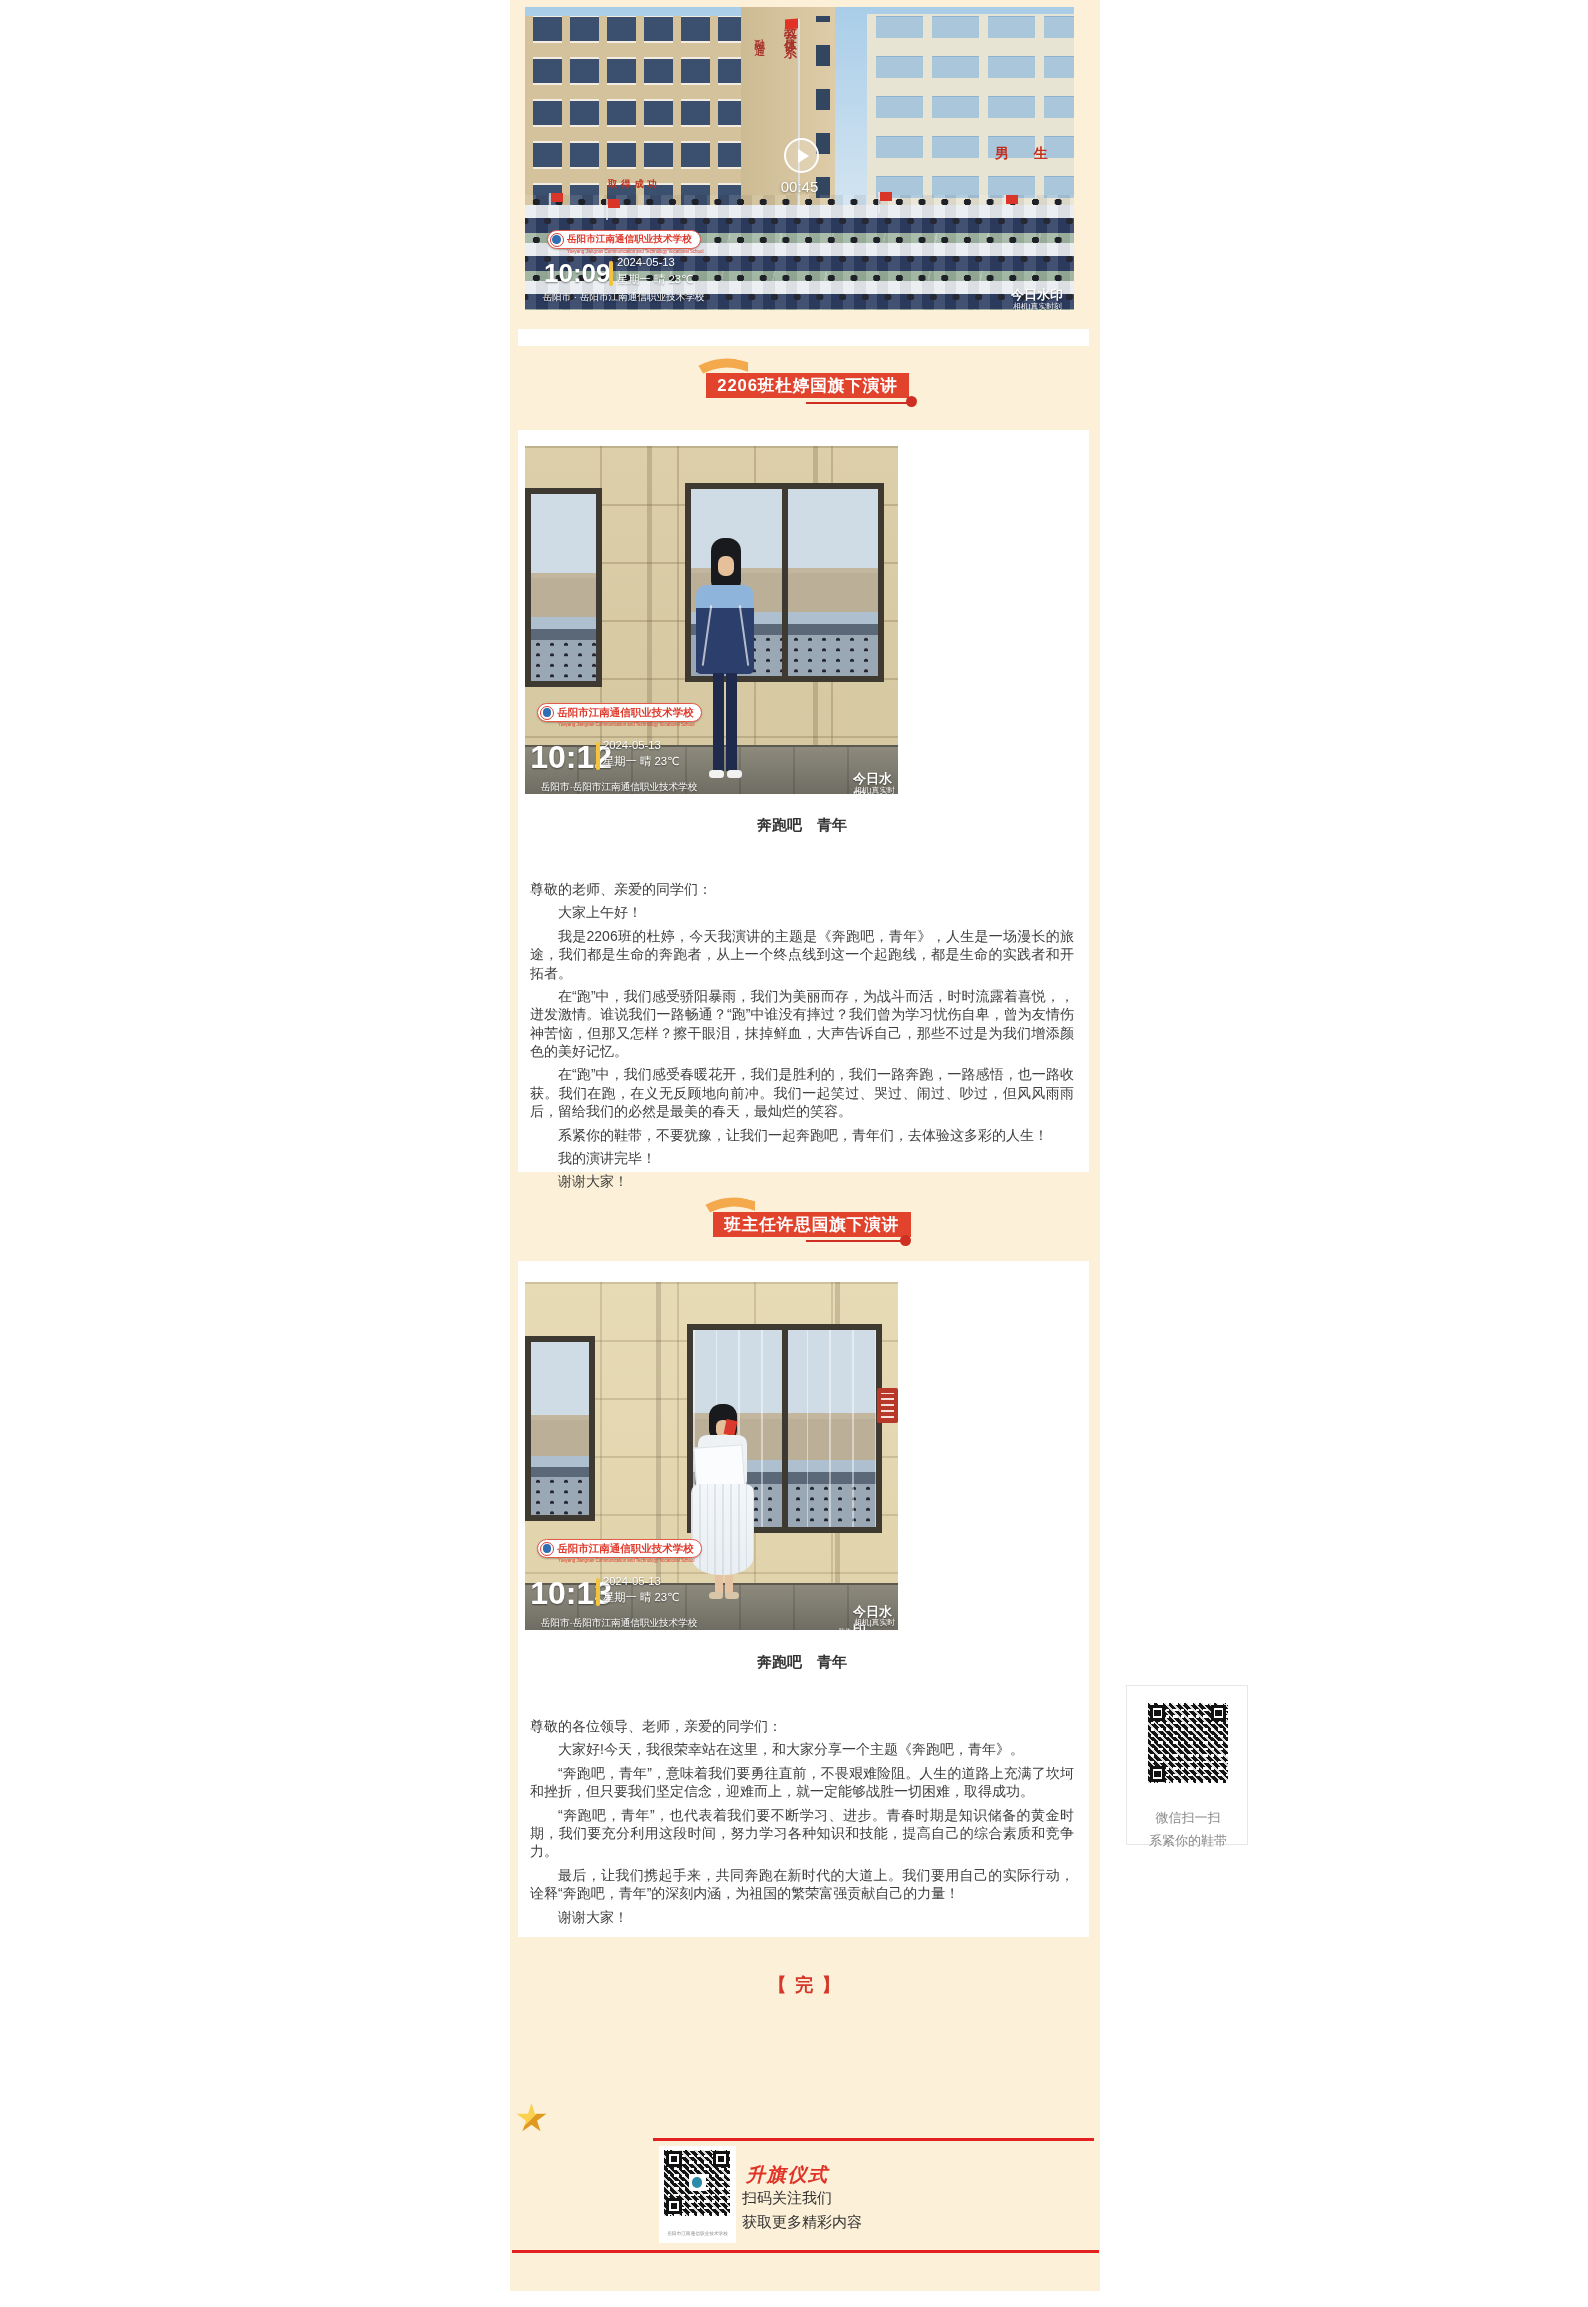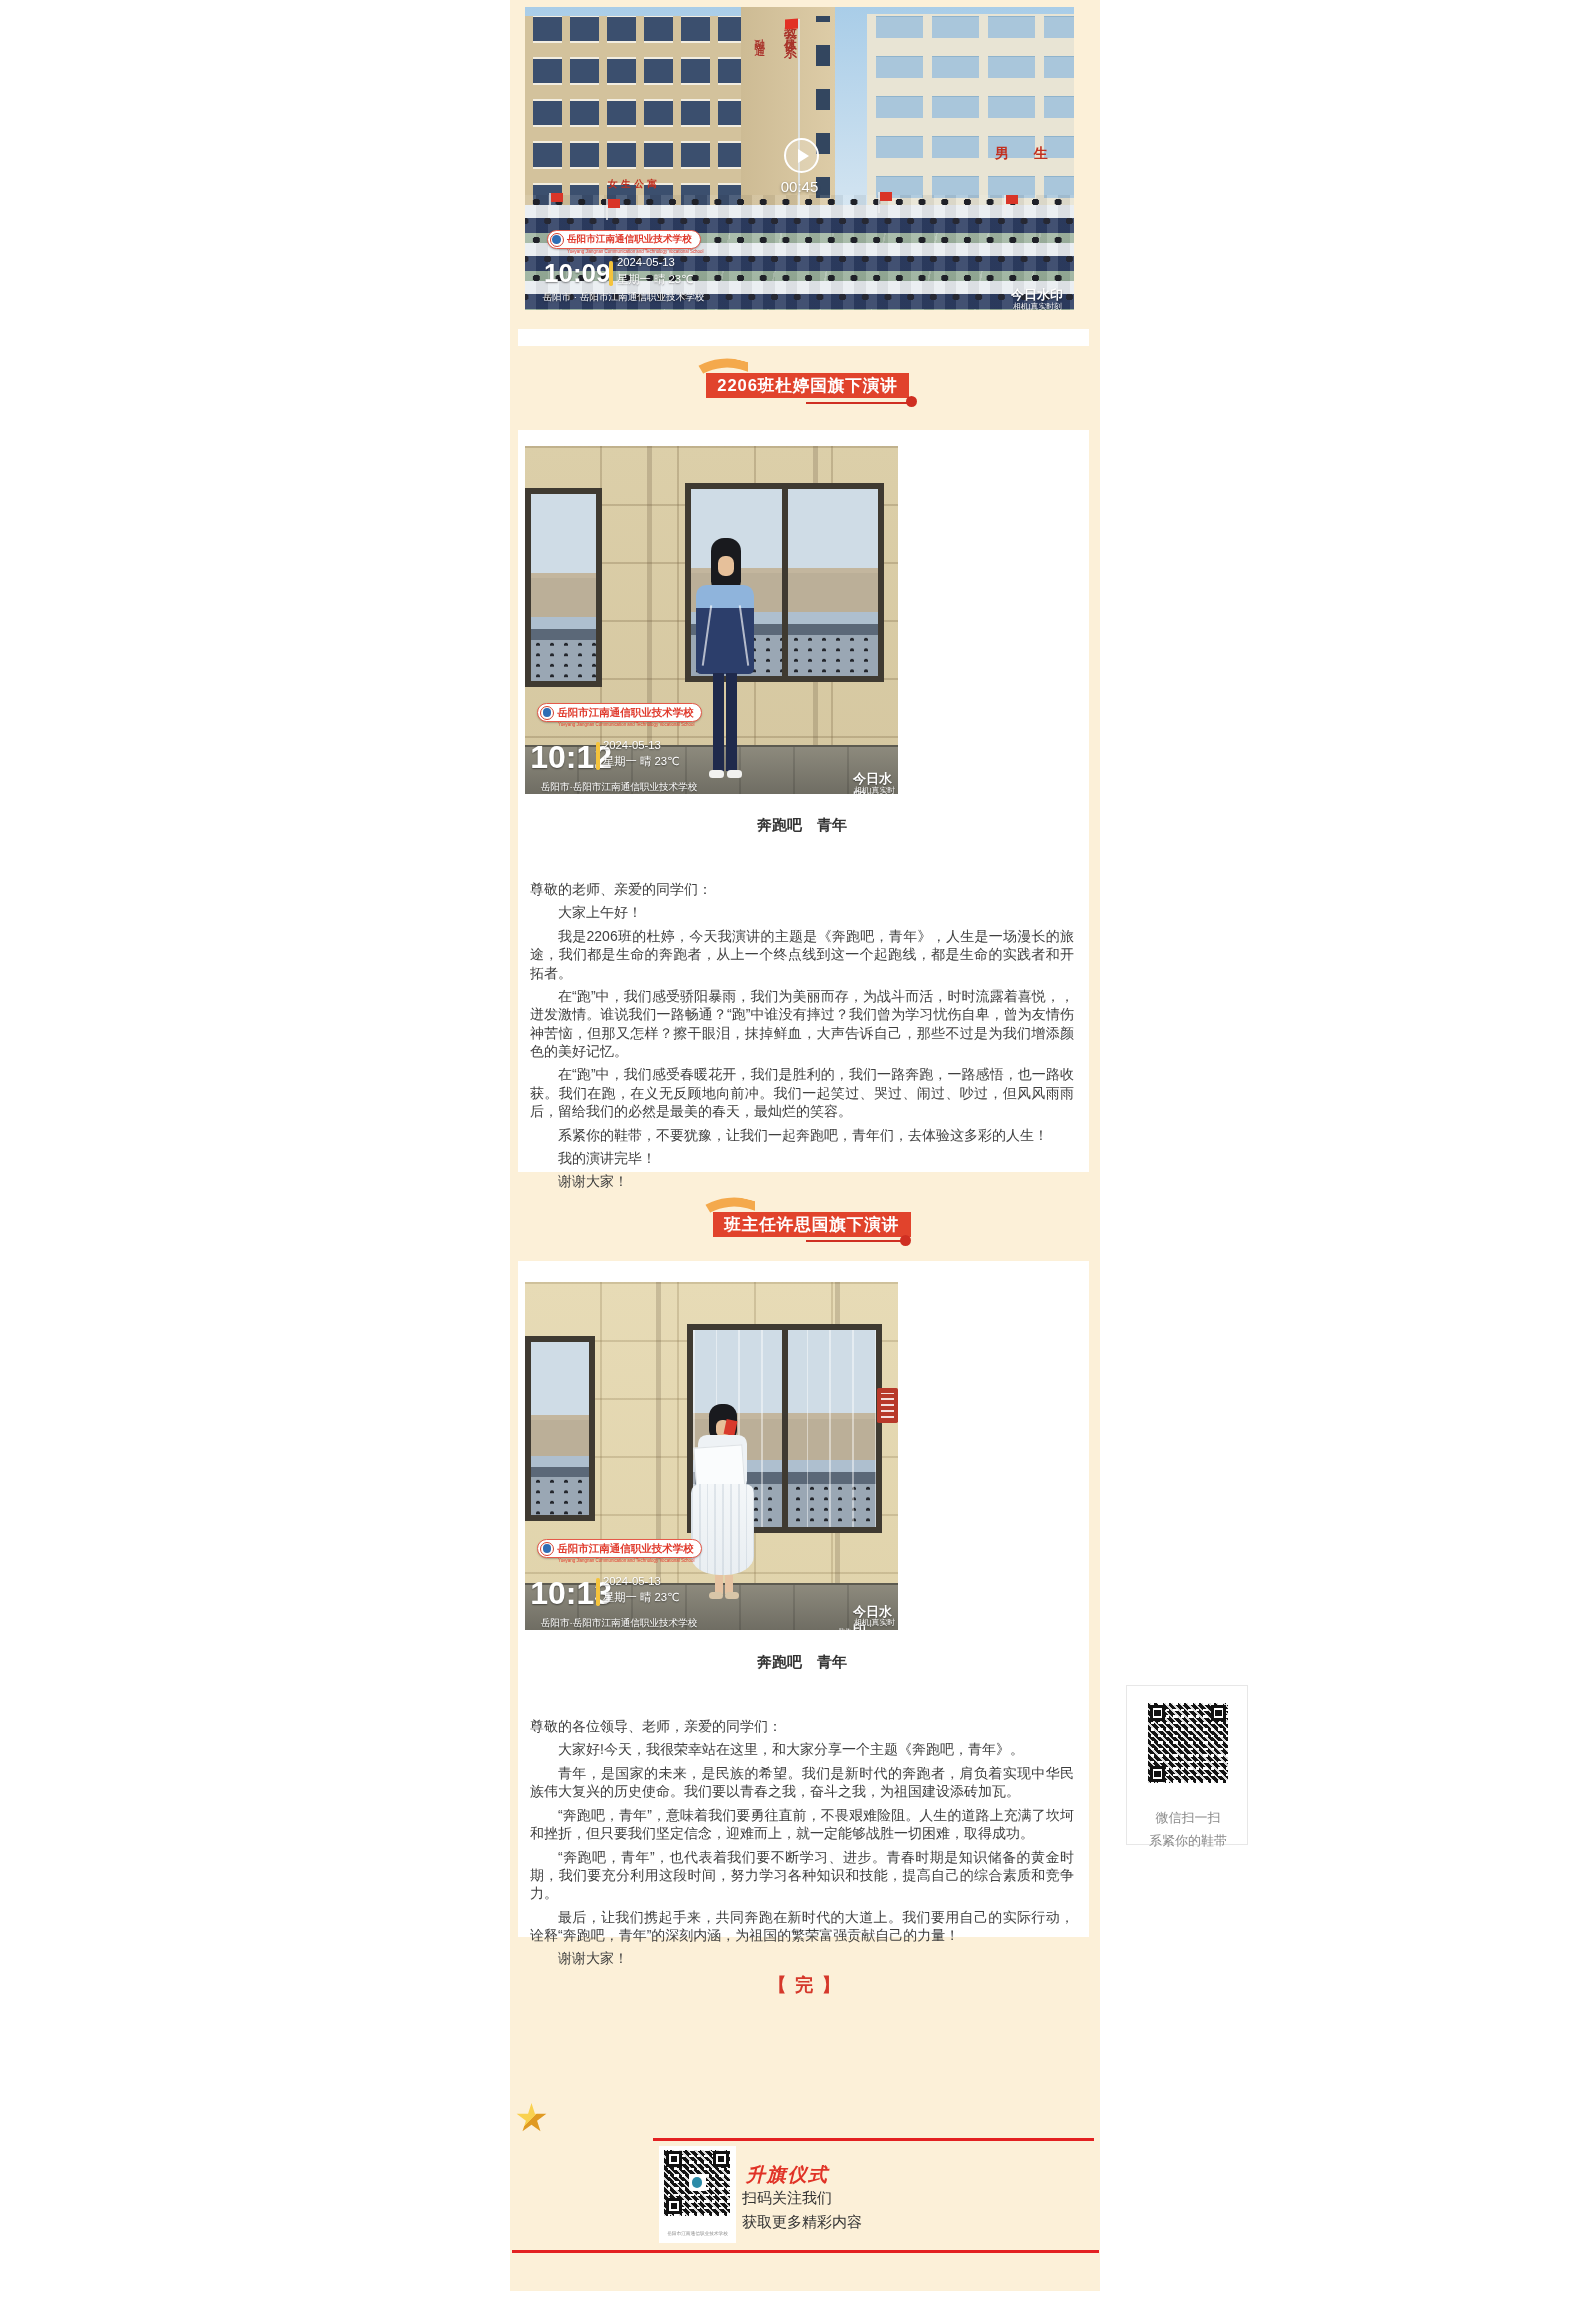--- a/index.html
+++ b/index.html
@@ -145,21 +145,21 @@
 
 <div class="page">
 
   <div class="abs cream-col"></div>
   <div class="abs white-card gap-card"></div>
   <div class="abs white-card card1"></div>
   <div class="abs white-card card2"></div>
 
   <div class="abs video">
     <div class="abs bldg-left"></div>
-    <div class="abs bldg-sign sign-left">女生公寓</div>
+    <div class="abs bldg-sign sign-left">取得成功</div>
     <div class="abs bldg-tower">
       <div class="abs tower-win"></div>
       <div class="abs tower-text tower-a">融通</div>
       <div class="abs tower-text tower-b">教育体系</div>
     </div>
     <div class="abs bldg-right"></div>
     <div class="abs bldg-sign sign-right">男 生</div>
     <div class="abs flag-pole"></div>
     <div class="abs flag"></div>
     <div class="abs court"></div>
@@ -299,21 +299,20 @@
     <div class="abs wm" style="left:15.7px;top:335px;font-size:9.6px;">岳阳市·岳阳市江南通信职业技术学校</div>
     <div class="abs wm wm-brand" style="left:328px;top:321px;font-size:13px;">今日水印</div>
     <div class="abs wm" style="left:329px;top:335px;font-size:7.8px;">相机|真实时刻</div>
     <div class="abs wm wm-code" style="left:314px;top:345px;font-size:6.1px;">防伪 GM1GTNET1NWLGX</div>
   </div>
 
   <div class="abs speech" style="left:530px;top:1652px;">
     <h3>奔跑吧　青年</h3>
     <p class="greeting">尊敬的各位领导、老师，亲爱的同学们：</p>
     <p>大家好!今天，我很荣幸站在这里，和大家分享一个主题《奔跑吧，青年》。</p>
-    <p>青年，是国家的未来，是民族的希望。我们是新时代的奔跑者，肩负着实现中华民族伟大复兴的历史使命。我们要以青春之我，奋斗之我，为祖国建设添砖加瓦。</p>
     <p>“奔跑吧，青年”，意味着我们要勇往直前，不畏艰难险阻。人生的道路上充满了坎坷和挫折，但只要我们坚定信念，迎难而上，就一定能够战胜一切困难，取得成功。</p>
     <p>“奔跑吧，青年”，也代表着我们要不断学习、进步。青春时期是知识储备的黄金时期，我们要充分利用这段时间，努力学习各种知识和技能，提高自己的综合素质和竞争力。</p>
     <p>最后，让我们携起手来，共同奔跑在新时代的大道上。我们要用自己的实际行动，诠释“奔跑吧，青年”的深刻内涵，为祖国的繁荣富强贡献自己的力量！</p>
     <p>谢谢大家！</p>
   </div>
 
   <div class="abs end-mark">【 完 】</div>
   <div class="abs star"></div>
 
   <div class="abs red-line line1"></div>

